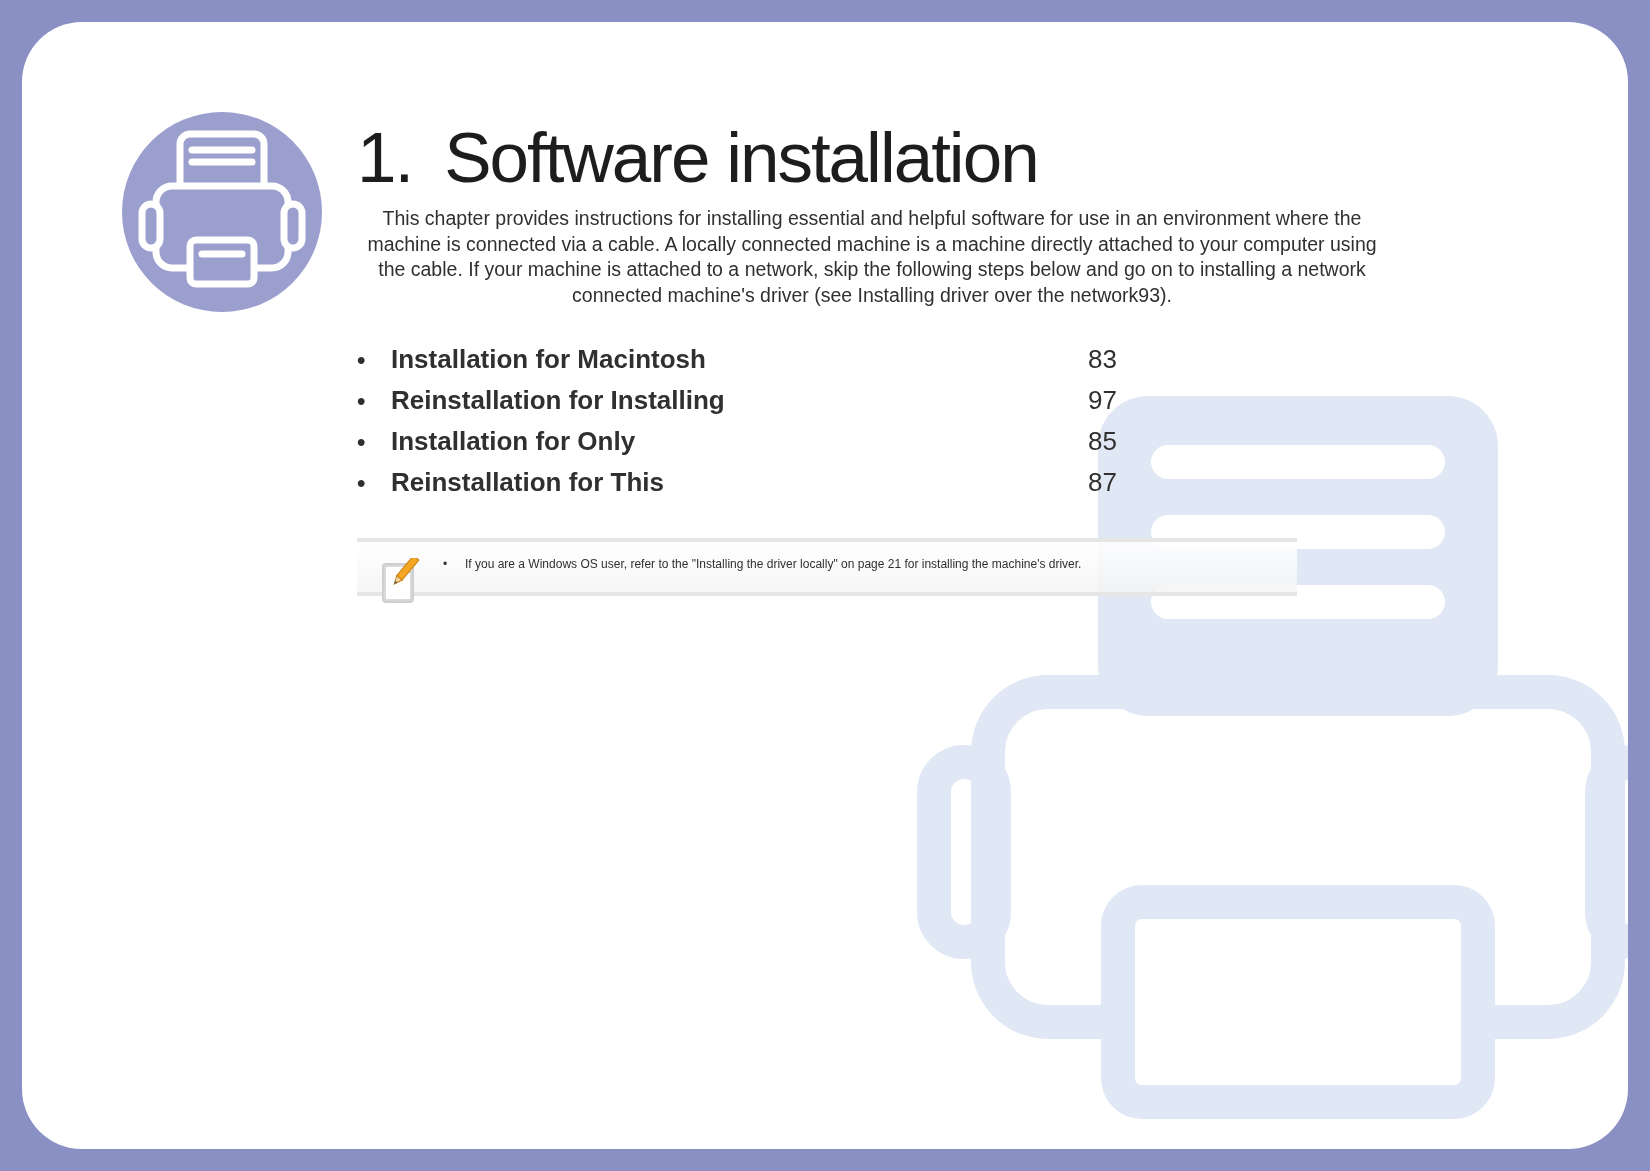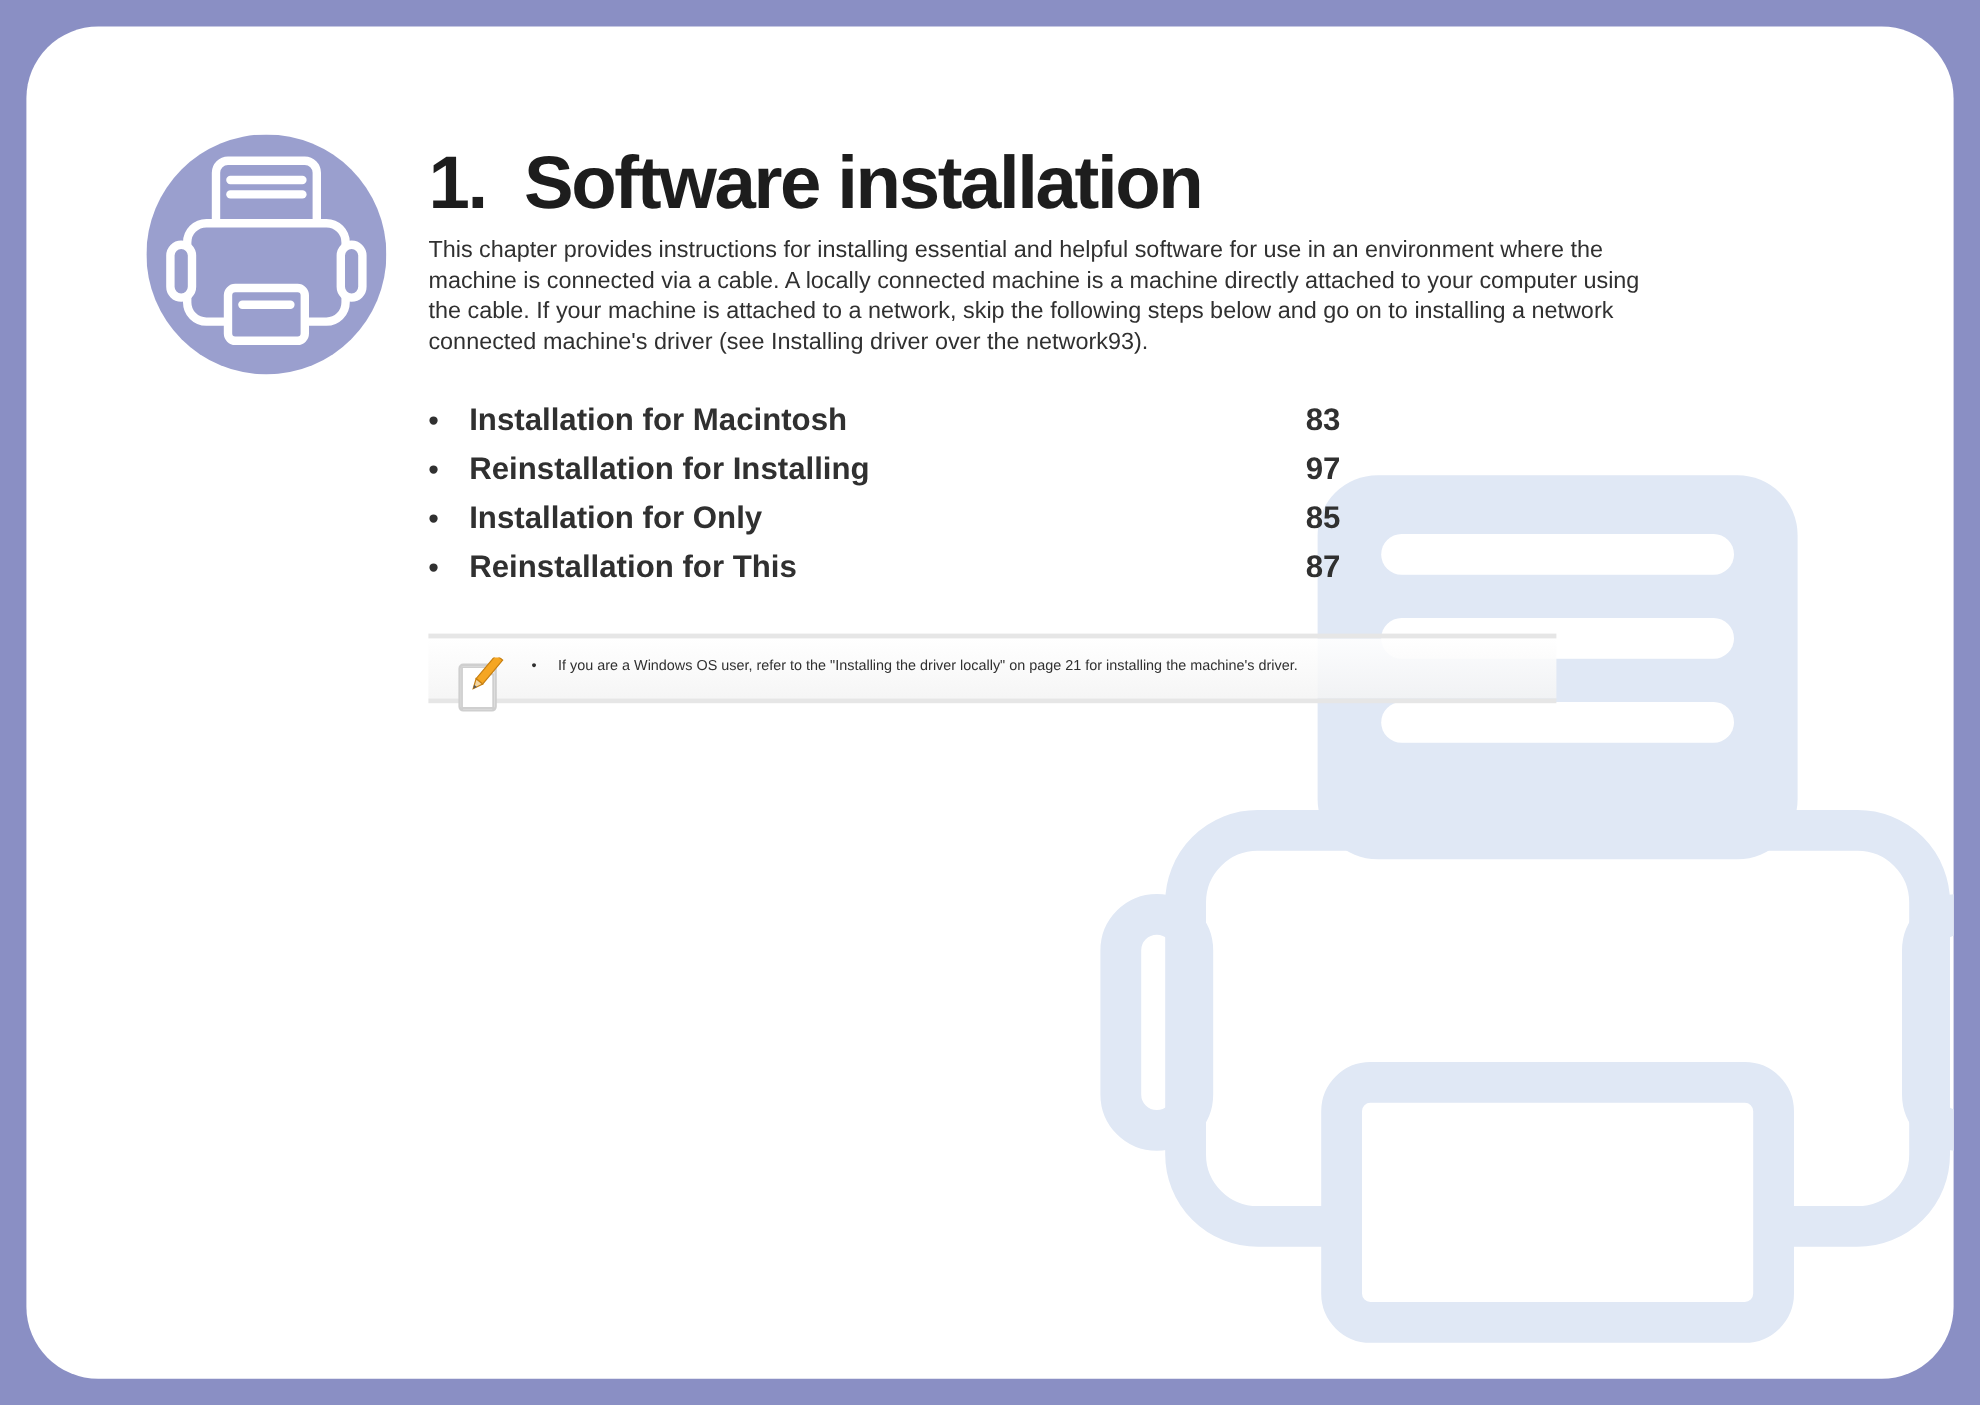--- a/index.html
+++ b/index.html
@@ -43,35 +43,36 @@
       width: 200px;
       height: 200px;
       margin-top: 20px;
     }
     .content-col {
       flex: 1;
       position: relative;
       z-index: 1;
     }
     .chapter-title {
-      font-size: 62px;
-      font-weight: 700;
+      font-size: 71px;
+      font-weight: 400;
       color: #1d1d1d;
       letter-spacing: -2px;
       margin-top: 25px;
       margin-bottom: 8px;
       white-space: nowrap;
     }
     .chapter-title .num { margin-right: 32px; }
     .intro {
       font-size: 19.5px;
       line-height: 1.32;
       color: #303030;
       max-width: 1030px;
       margin-bottom: 35px;
+      text-align: center;
     }
     .toc {
       list-style: none;
       max-width: 760px;
       margin-bottom: 40px;
     }
     .toc li {
       display: flex;
       align-items: baseline;
       font-size: 26px;
@@ -79,21 +80,21 @@
       color: #303030;
       margin-bottom: 10px;
     }
     .toc .bullet {
       font-size: 24px;
       color: #303030;
       width: 34px;
       flex: 0 0 34px;
     }
     .toc .label { flex: 1; }
-    .toc .page-num { flex: 0 0 auto; font-weight: 700; }
+    .toc .page-num { flex: 0 0 auto; font-weight: 400; }
     .note-box {
       position: relative;
       max-width: 940px;
       padding: 14px 30px 14px 86px;
       border-top: 4px solid #e6e6e6;
       border-bottom: 4px solid #e6e6e6;
       background: linear-gradient(to bottom, rgba(255,255,255,0.9), rgba(244,244,244,0.85));
     }
     .note-icon {
       position: absolute;

